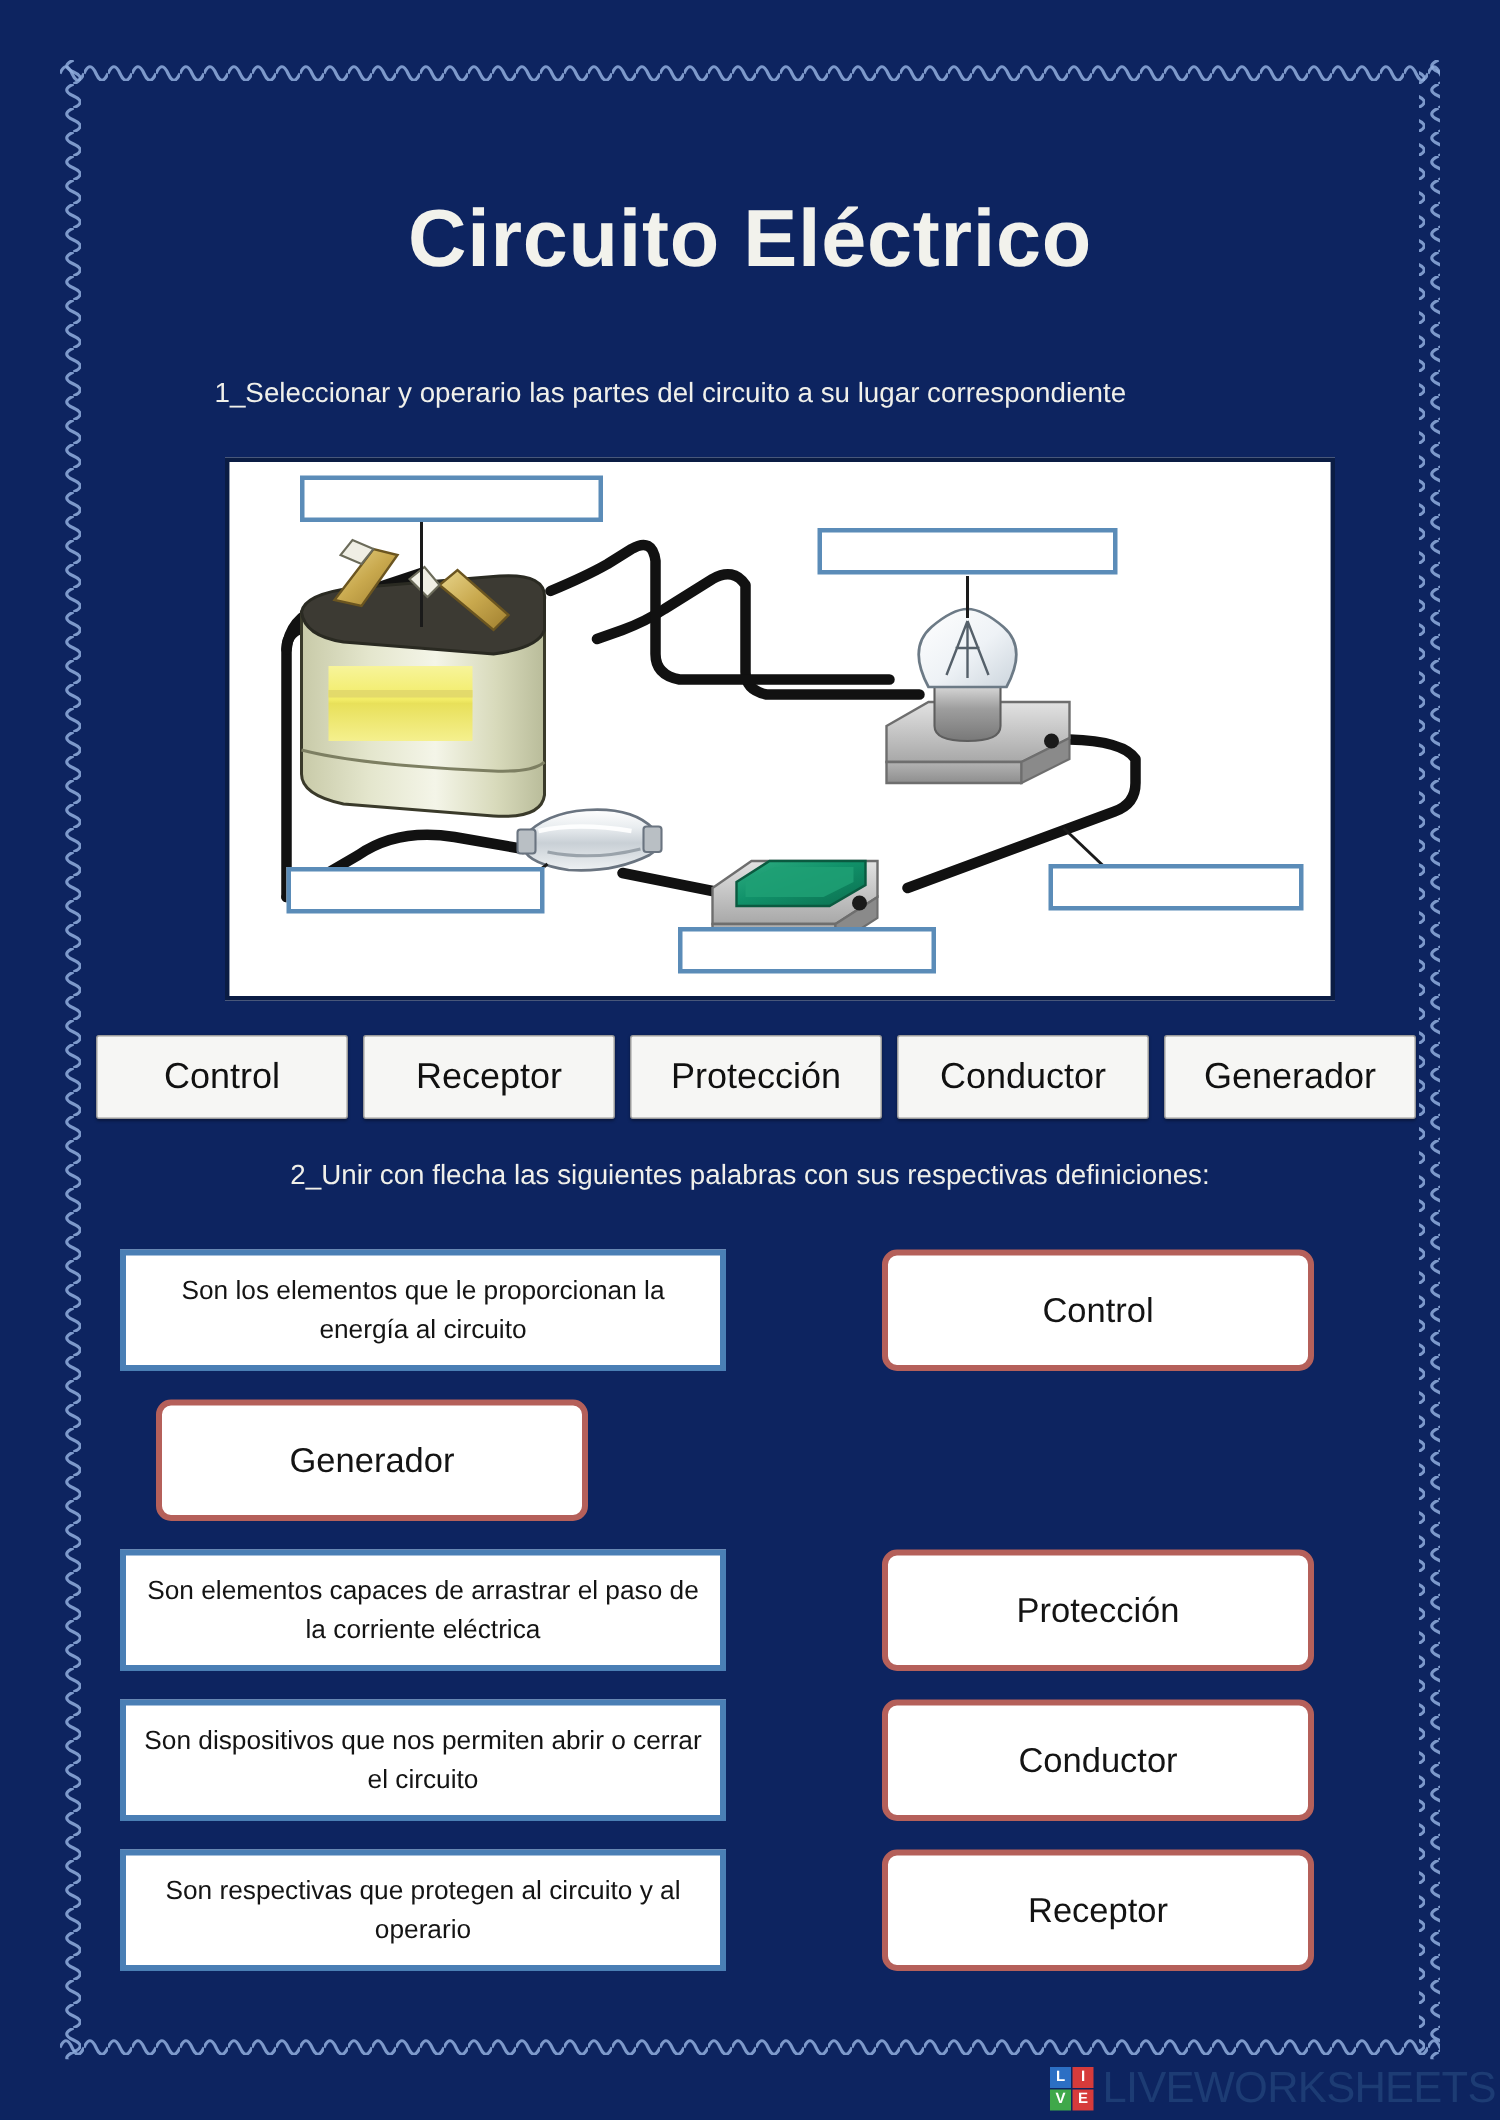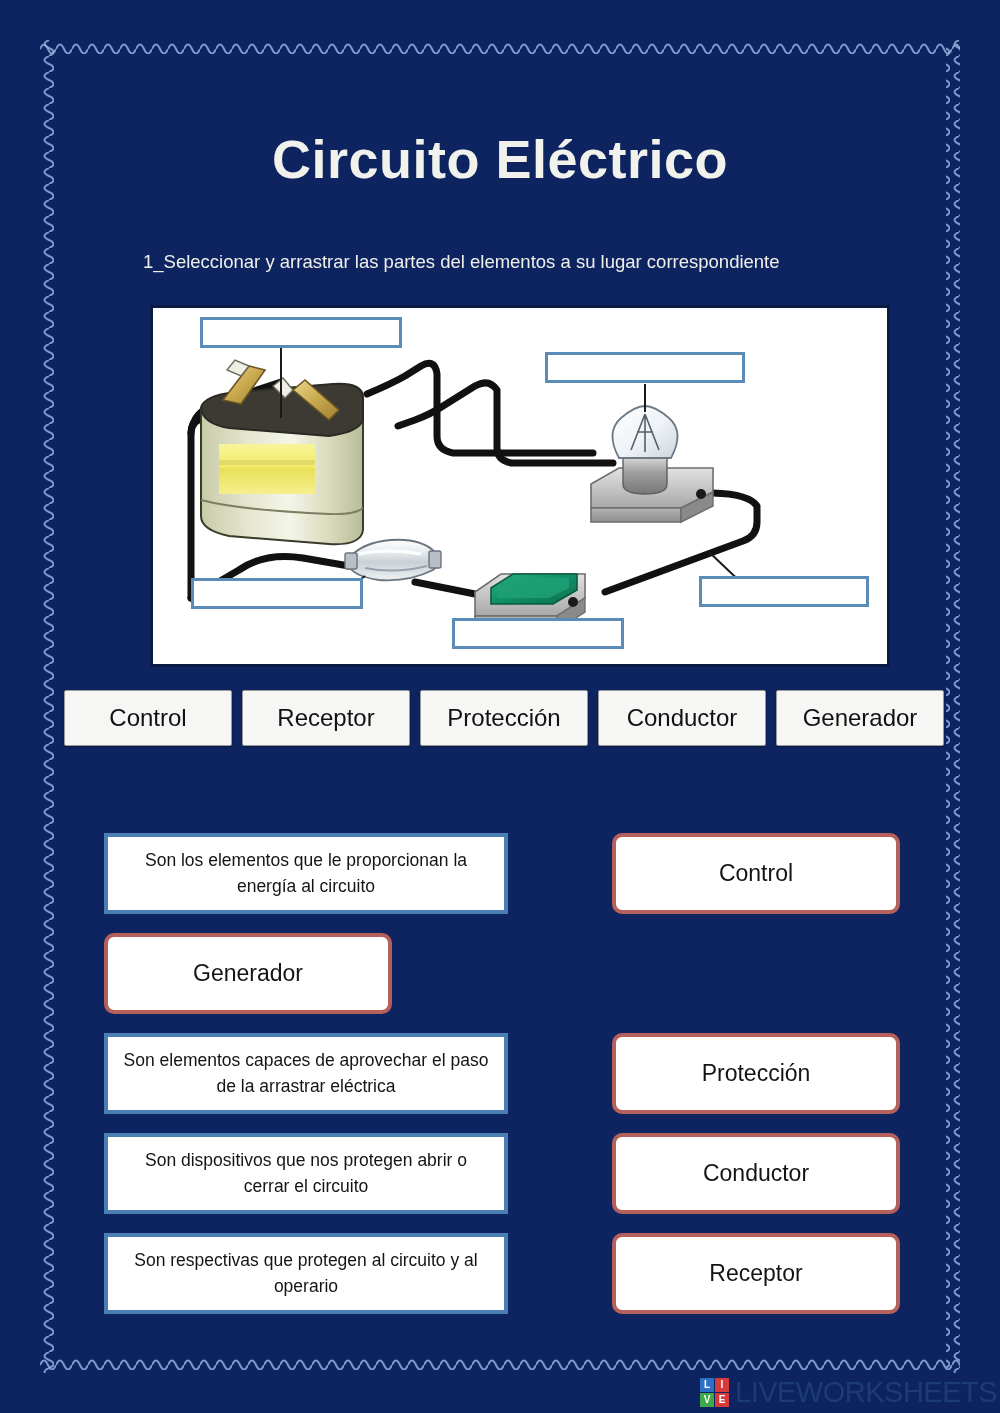--- a/index.html
+++ b/index.html
@@ -112,21 +112,21 @@
     left: 0; top: 833px;
     width: 1000px;
   }
   .match-row {
     display: flex;
     align-items: flex-start;
     margin-bottom: 19px;
     height: 81px;
   }
   .def-box {
-    margin-left: 104px;
+    margin-left: 80px;
     width: 404px;
     height: 81px;
     background: #ffffff;
     border: 4px solid #4a7fb5;
     display: flex;
     align-items: center;
     justify-content: center;
     text-align: center;
     font-size: 17.5px;
     line-height: 1.45;
@@ -182,21 +182,21 @@
     letter-spacing: -0.5px;
   }
 </style>
 </head>
 <body>
 
 <div class="page">
 
   <div class="title">Circuito Eléctrico</div>
 
-  <div class="instruction-1">1_Seleccionar y arrastrar las partes del elementos a su lugar correspondiente</div>
+  <div class="instruction-1">1_Seleccionar y operario las partes del circuito a su lugar correspondiente</div>
 
   <div class="diagram-frame">
     <svg viewBox="0 0 734 356" xmlns="http://www.w3.org/2000/svg">
       <defs>
         <linearGradient id="battBody" x1="0" y1="0" x2="1" y2="0">
           <stop offset="0%" stop-color="#c8caa8"></stop>
           <stop offset="28%" stop-color="#e4e6cd"></stop>
           <stop offset="55%" stop-color="#f4f5e8"></stop>
           <stop offset="80%" stop-color="#d8dabb"></stop>
           <stop offset="100%" stop-color="#b9bc9a"></stop>
@@ -330,39 +330,40 @@
   </div>
 
   <div class="wordbank">
     <div class="wb-btn">Control</div>
     <div class="wb-btn">Receptor</div>
     <div class="wb-btn">Protección</div>
     <div class="wb-btn">Conductor</div>
     <div class="wb-btn">Generador</div>
   </div>
 
+  <div class="instruction-2">2_Unir con flecha las siguientes palabras con sus respectivas definiciones:</div>
 
   <div class="match-area">
 
     <div class="match-row">
       <div class="def-box">Son los elementos que le proporcionan la energía al circuito</div>
       <div class="term-box">Control</div>
     </div>
 
     <div class="match-row">
       <div class="term-box">Generador</div>
     </div>
 
     <div class="match-row">
-      <div class="def-box">Son elementos capaces de aprovechar el paso de la arrastrar eléctrica</div>
+      <div class="def-box">Son elementos capaces de arrastrar el paso de la corriente eléctrica</div>
       <div class="term-box">Protección</div>
     </div>
 
     <div class="match-row">
-      <div class="def-box">Son dispositivos que nos protegen abrir o cerrar el circuito</div>
+      <div class="def-box">Son dispositivos que nos permiten abrir o cerrar el circuito</div>
       <div class="term-box">Conductor</div>
     </div>
 
     <div class="match-row">
       <div class="def-box">Son respectivas que protegen al circuito y al operario</div>
       <div class="term-box">Receptor</div>
     </div>
 
   </div>
 

